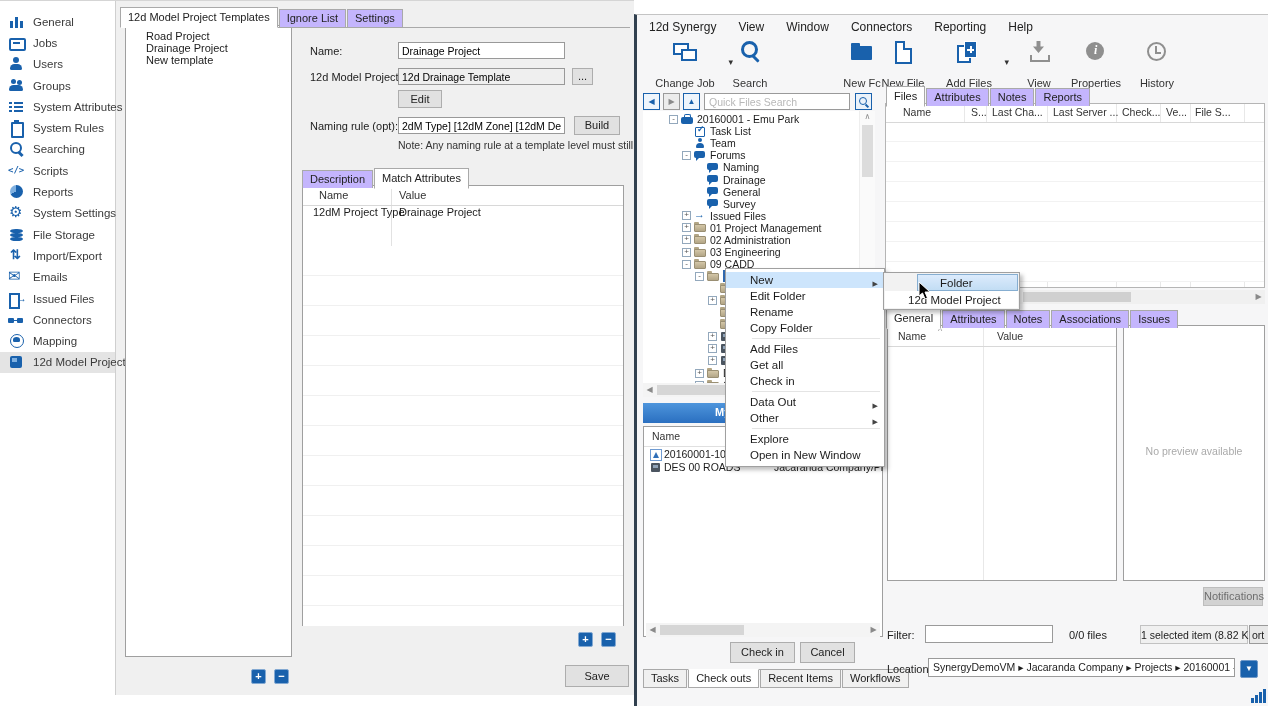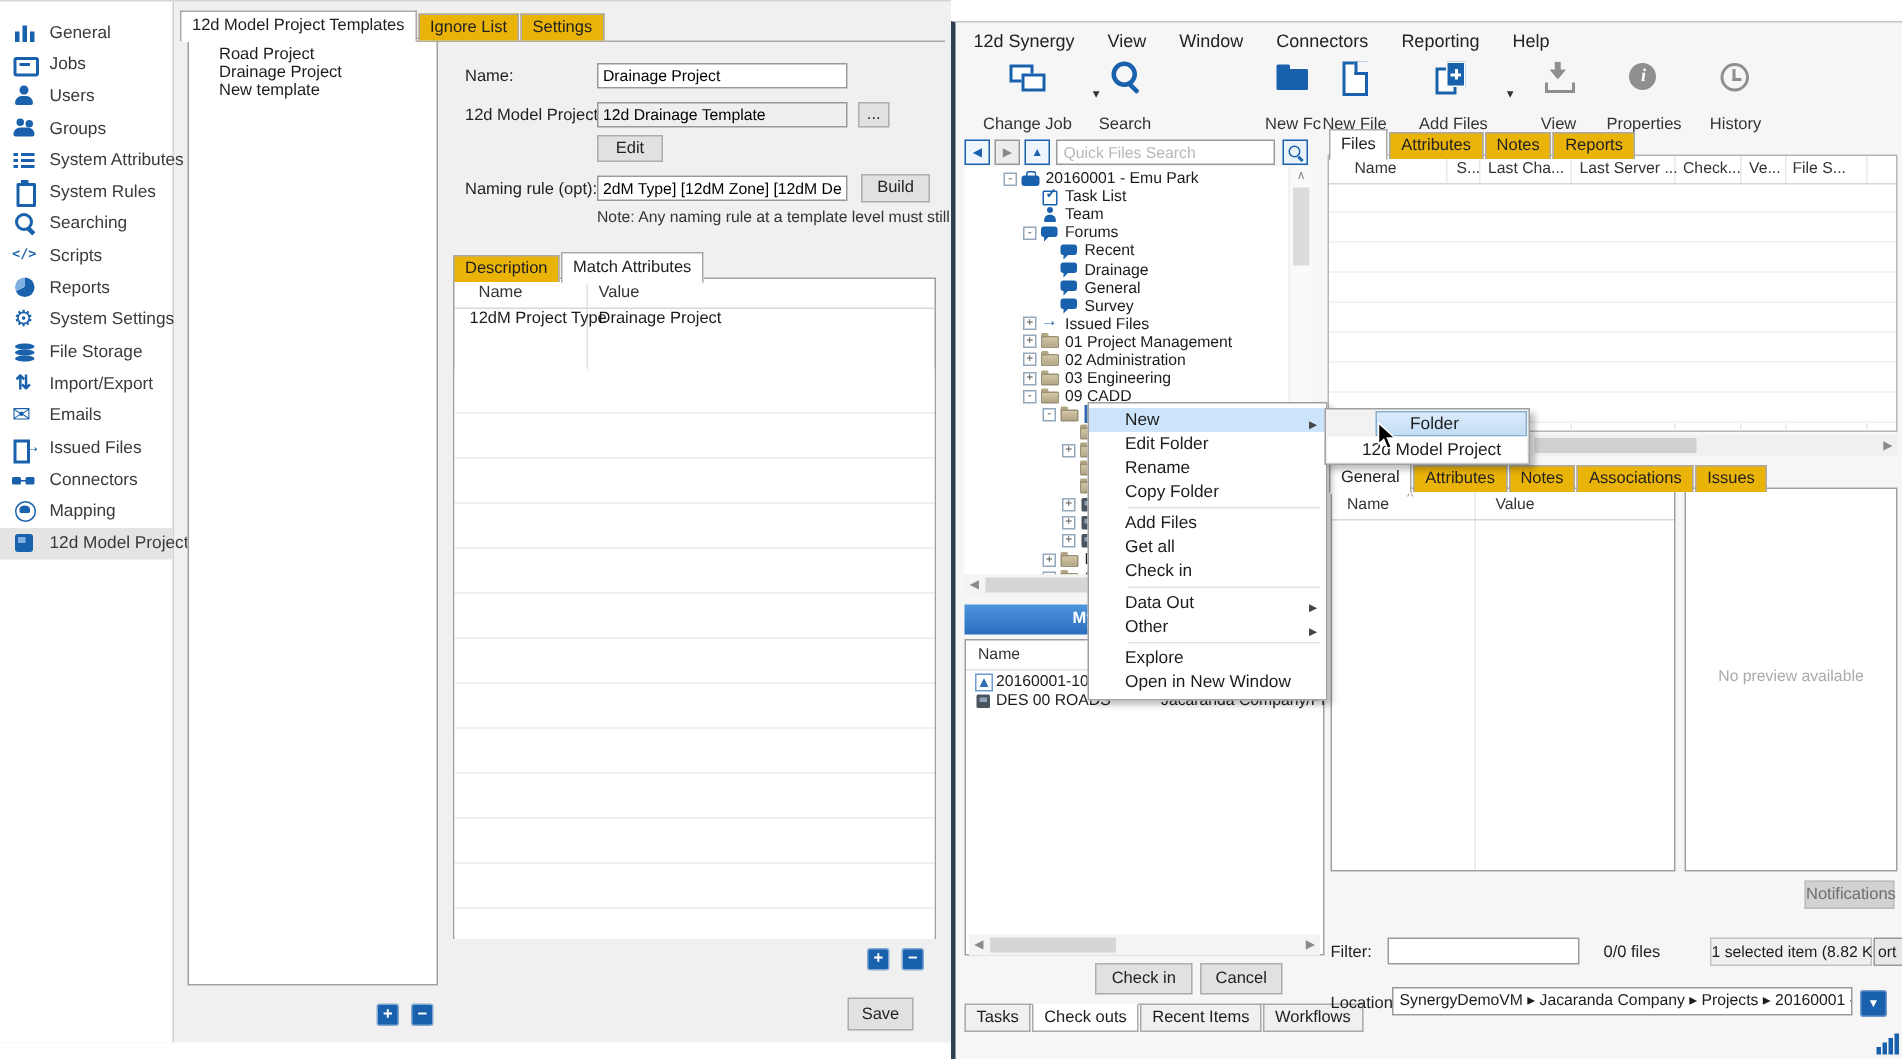--- a/index.html
+++ b/index.html
@@ -45,21 +45,21 @@
   .i-export::after{content:"→";left:8px;top:1px;color:var(--b);font-weight:bold;font-size:11px;}
   .i-plug::before{left:0;top:6px;width:6px;height:5px;background:var(--b);border-radius:1px;box-shadow:9px 0 0 var(--b);}
   .i-plug::after{left:6px;top:8px;width:4px;height:1.5px;background:var(--b);}
   .i-globe::before{left:2px;top:1px;width:12px;height:12px;border:1.5px solid var(--b);border-radius:50%;}
   .i-globe::after{left:5px;top:4px;width:7px;height:5px;background:var(--b);border-radius:50% 50% 20% 20%;}
   .i-cube::before{left:2px;top:2px;width:12px;height:12px;background:var(--b);border-radius:2px;}
   .i-cube::after{left:4px;top:4px;width:5px;height:4px;background:#7fb0e0;}
 
   .aw-tabs{position:absolute;left:120px;top:6px;width:510px;display:flex;align-items:flex-end;
            border-bottom:1px solid #a9a9a9;z-index:2;}
-  .tab{background:#eab308;border:1px solid #a9a9a9;border-bottom:none;padding:2px 7px 2px 7px;
+  .tab{background:#c4b5fd;border:1px solid #a9a9a9;border-bottom:none;padding:2px 7px 2px 7px;
        font-size:11px;color:#222;margin-right:1px;height:13px;line-height:13px;white-space:nowrap;cursor:default;}
   .tab.on{background:#fff;height:15px;line-height:15px;margin-bottom:-1px;border-bottom:1px solid #fff;z-index:3;}
 
   .aw-list{position:absolute;left:125px;top:24px;width:167px;height:632px;background:#fff;
            border:1px solid #9f9f9f;box-sizing:border-box;padding-top:4px;}
   .titem{font-size:11px;padding-left:20px;height:12px;line-height:12px;white-space:nowrap;cursor:default;}
 
   .pm{position:absolute;width:15px;height:15px;background:#1961ac;border:1px solid #83a9d2;border-radius:2px;
       color:#fff;font:bold 11px/13px "Liberation Sans",sans-serif;text-align:center;padding:0;cursor:default;}
   .pm-list-add{left:251px;top:668px;}  .pm-list-del{left:274px;top:668px;}
@@ -70,21 +70,21 @@
   .tbx{position:absolute;height:17px;border:1px solid #999;background:#fff;font-size:10.5px;
        padding:0 3px;box-sizing:border-box;font-family:"Liberation Sans",sans-serif;}
   .t-name{left:398px;top:41px;width:167px;}
   .t-proj{left:398px;top:67px;width:167px;background:#efefef;}
   .t-rule{left:398px;top:116px;width:167px;}
   .btn{position:absolute;background:#e1e1e1;border:1px solid #adadad;font-size:11px;color:#222;
        text-align:center;cursor:default;font-family:"Liberation Sans",sans-serif;padding:0;}
   .b-dots{left:572px;top:67px;width:21px;height:17px;line-height:13px;}
   .b-edit{left:398px;top:89px;width:44px;height:18px;line-height:16px;}
   .b-build{left:574px;top:115px;width:46px;height:19px;line-height:17px;}
-  .b-save{left:565px;top:664px;width:44px;height:22px;line-height:20px;}
+  .b-save{left:565px;top:664px;width:64px;height:22px;line-height:20px;}
   .note{position:absolute;left:398px;top:138px;width:236px;font-size:10.5px;color:#333;
         white-space:nowrap;overflow:hidden;}
 
   .aw-dtabs{position:absolute;left:302px;top:167px;display:flex;align-items:flex-end;z-index:2;}
   .att-table{position:absolute;left:302px;top:184px;width:322px;height:441px;background:#fff;
              border:1px solid #9f9f9f;box-sizing:border-box;}
   .att-head{position:absolute;left:0;top:0;width:100%;height:19px;border-bottom:1px solid #d8d8d8;font-size:11px;color:#333;}
   .att-head .c1{position:absolute;left:16px;top:3px;} .att-head .c2{position:absolute;left:96px;top:3px;}
   .att-vline{position:absolute;left:88px;top:0;width:1px;height:100%;background:#e2e2e2;}
   .att-rows{position:absolute;left:0;top:19px;width:100%;}
@@ -497,21 +497,21 @@
 
         <div class="trow d2">
           <span class="texp">-</span>
           <span class="tic i-forum"></span>
           <span class="tlabel">Forums</span>
         </div>
 
         <div class="trow d3">
           <span class="texp"></span>
           <span class="tic i-forum"></span>
-          <span class="tlabel">Recent</span>
+          <span class="tlabel">Naming</span>
         </div>
 
         <div class="trow d3">
           <span class="texp"></span>
           <span class="tic i-forum"></span>
           <span class="tlabel">Drainage</span>
         </div>
 
         <div class="trow d3">
           <span class="texp"></span>

